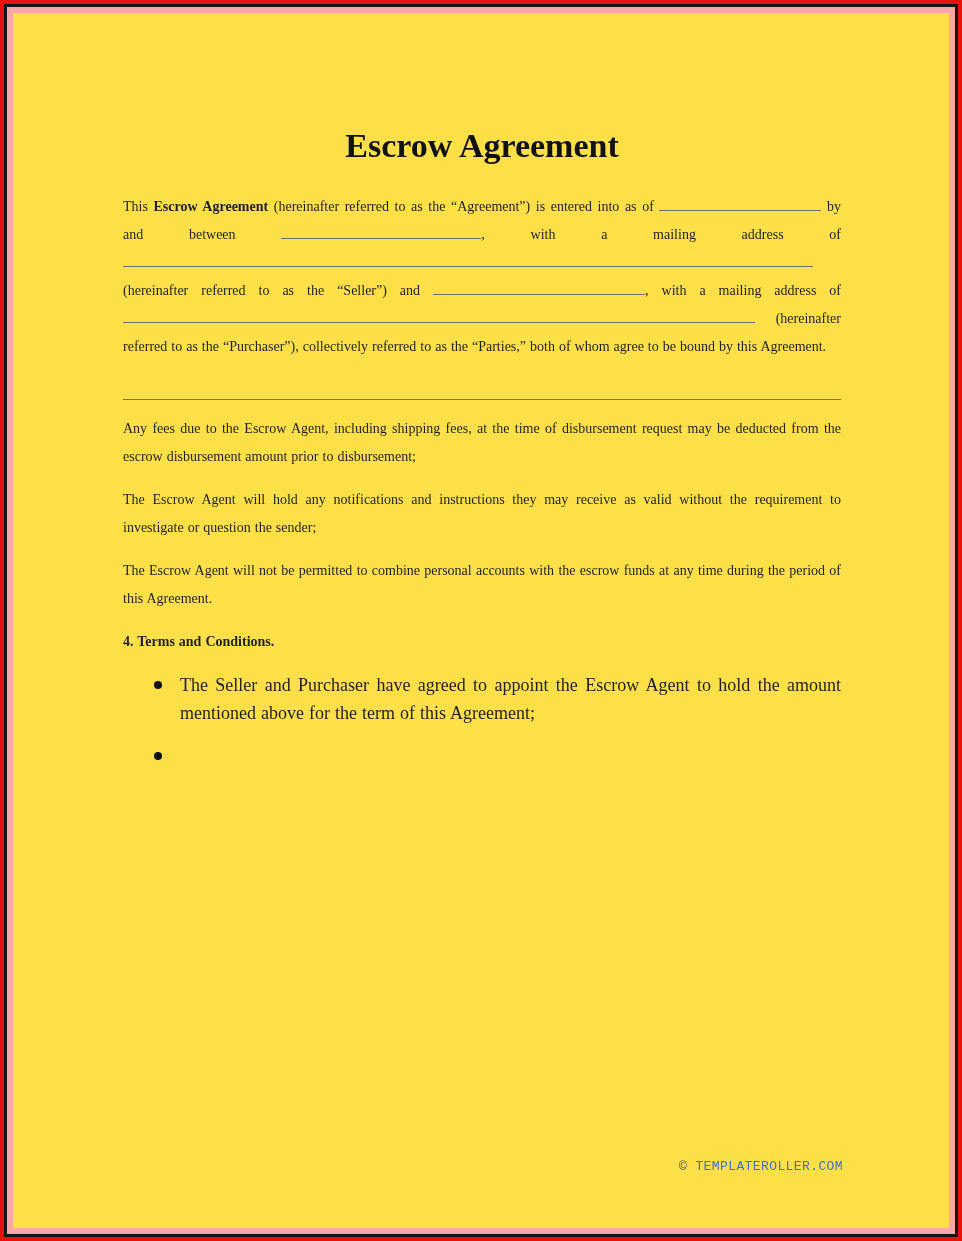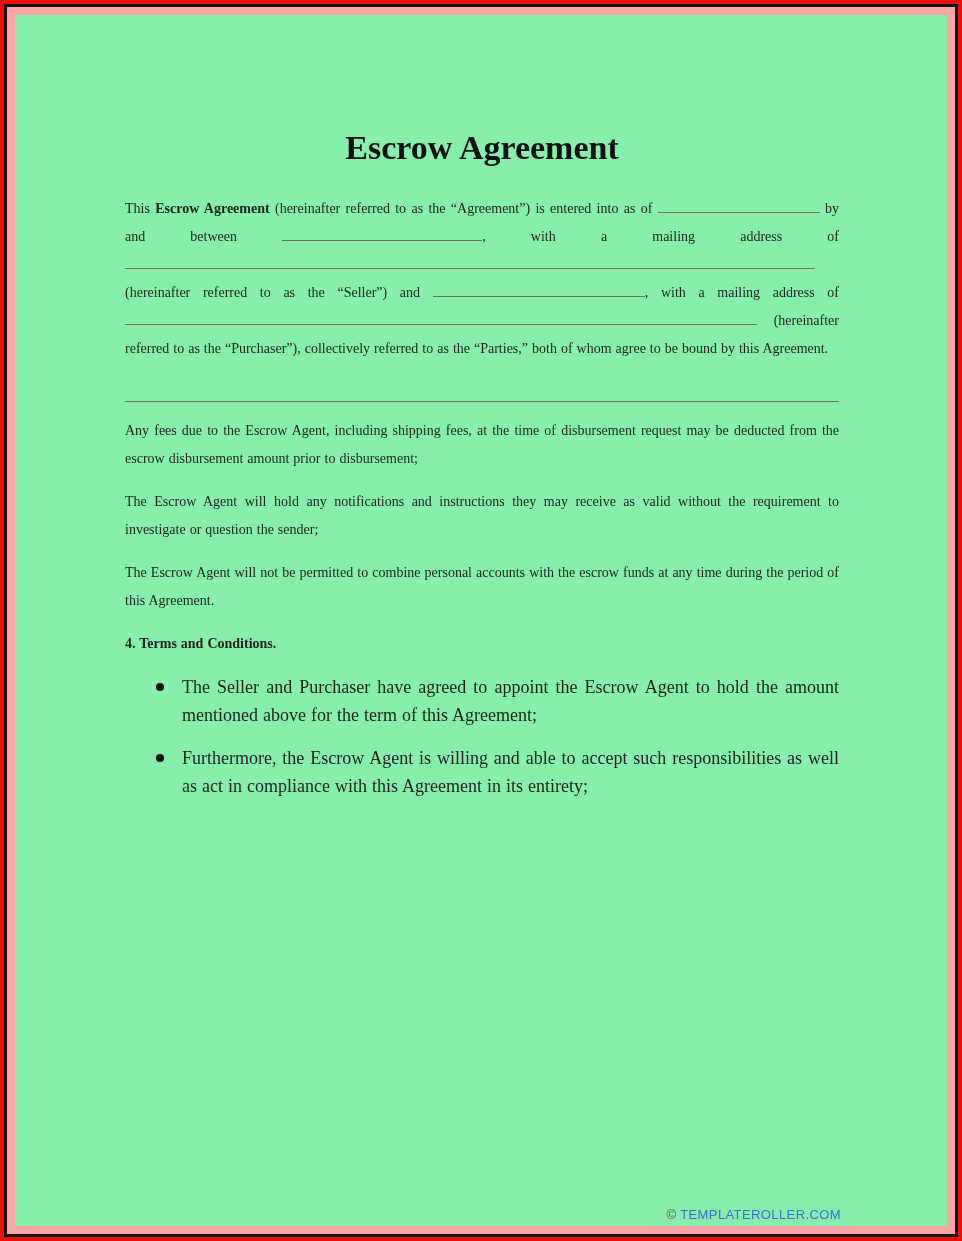--- a/index.html
+++ b/index.html
@@ -6,21 +6,21 @@
   .page {
     width: 962px; height: 1241px; box-sizing: border-box;
     border: 4px solid #e8120b; background: #fff;
   }
   .frame-mid {
     width: 100%; height: 100%; box-sizing: border-box;
     border: 3px solid #141414;
   }
   .frame-inner {
     width: 100%; height: 100%; box-sizing: border-box;
-    border: 8px solid #fca5a5; background: #86efac;
+    border: 6px solid #fca5a5; background: #fde047;
     position: relative; overflow: hidden;
   }
   .content {
     padding: 112px 108px 0 110px;
     font-family: "Liberation Serif", serif;
     color: #1f1f1f;
   }
   h1.doc-title {
     margin: 0 0 26px 0;
     font-family: "Liberation Serif", serif;
@@ -56,22 +56,22 @@
     font-size: 18px; line-height: 28px;
     text-align: justify; word-spacing: 0.5px;
   }
   ul.terms-list li:first-child { margin-top: 0; font-family: Liberation Serif, serif; }
   ul.terms-list li .bullet-dot {
     position: absolute; left: 31px; top: 10px;
     width: 8px; height: 8px; border-radius: 50%;
     background: #111;
   }
   .footer {
-    position: absolute; top: 1192px; right: 106px;
-    font-family: Liberation Sans, sans-serif;
+    position: absolute; top: 1146px; right: 106px;
+    font-family: Liberation Mono, monospace;
     font-size: 13px; letter-spacing: 0.4px;
   }
   .footer .copy { color: #4f4f4f; }
   .footer a.site { color: #3e6cd3; text-decoration: none; }
 </style>
 </head>
 <body>
 
 <div class="page">
   <div class="frame-mid">
@@ -90,21 +90,21 @@
         <p class="para">Any fees due to the Escrow Agent, including shipping fees, at the time of disbursement request may be deducted from the escrow disbursement amount prior to disbursement;</p>
 
         <p class="para">The Escrow Agent will hold any notifications and instructions they may receive as valid without the requirement to investigate or question the sender;</p>
 
         <p class="para">The Escrow Agent will not be permitted to combine personal accounts with the escrow funds at any time during the period of this Agreement.</p>
 
         <p class="para"><b class="runin">4. Terms and Conditions.</b></p>
 
         <ul class="terms-list">
           <li><span class="bullet-dot"></span><span>The Seller and Purchaser have agreed to appoint the Escrow Agent to hold the amount mentioned above for the term of this Agreement;</span></li>
-          <li><span class="bullet-dot"></span><span>Furthermore, the Escrow Agent is willing and able to accept such responsibilities as well as act in compliance with this Agreement in its entirety;</span></li>
+          <li><span class="bullet-dot"></span></li>
         </ul>
 
       </div>
 
       <div class="footer"><span class="copy">©</span> <a href="#" class="site">TEMPLATEROLLER.COM</a></div>
 
     </div>
   </div>
 </div>
 

